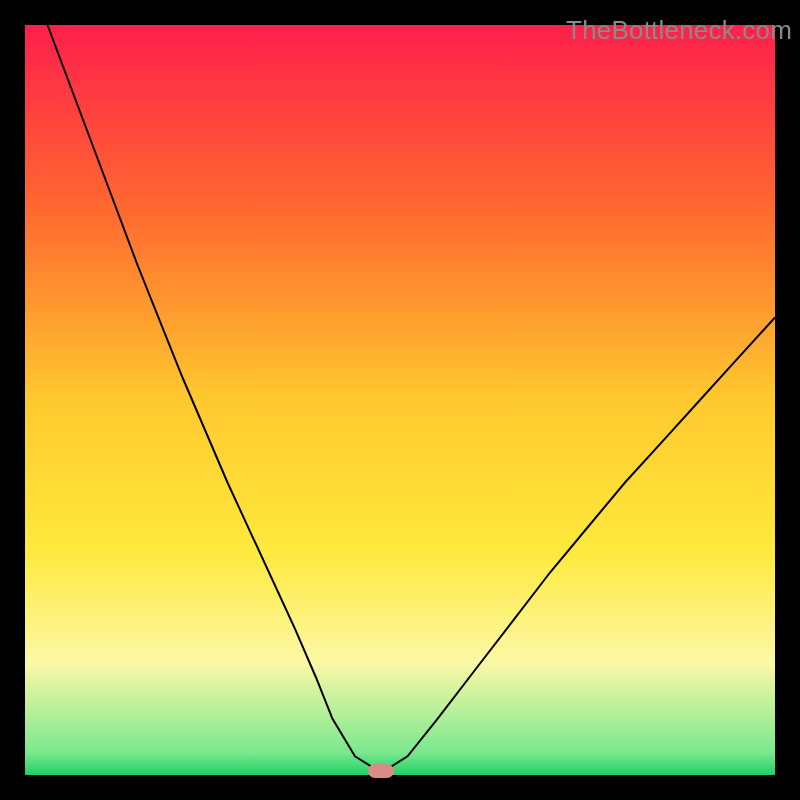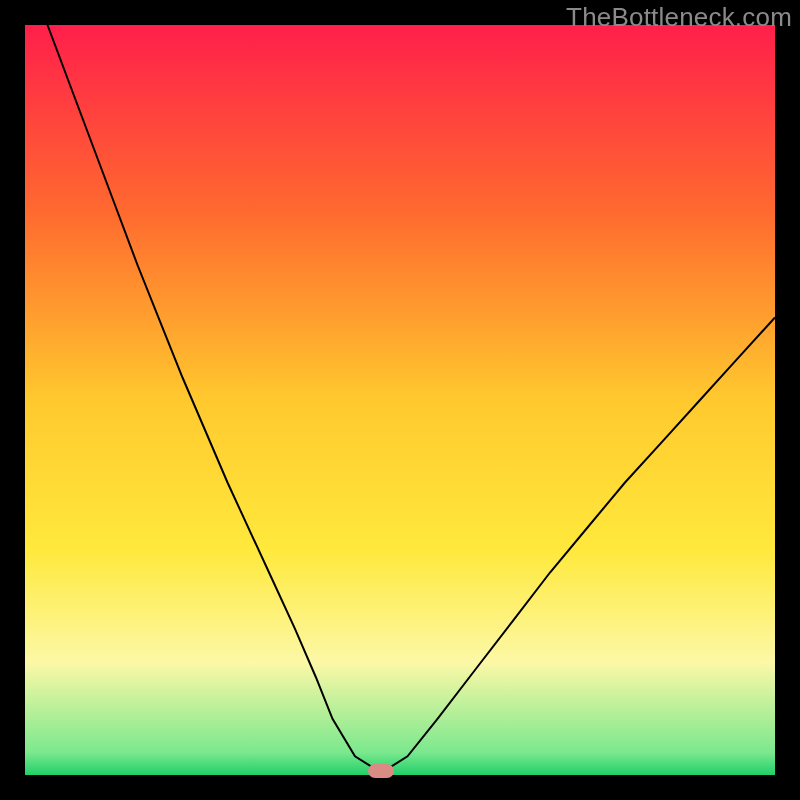--- a/index.html
+++ b/index.html
@@ -20,21 +20,21 @@
   }
   .plot-area {
     position: absolute;
     left: 0;
     top: 0;
     width: 750px;
     height: 750px;
   }
   .watermark {
     position: absolute;
-    top: 2px;
+    top: 15px;
     right: 8px;
     font-family: Arial, Helvetica, sans-serif;
     font-size: 26px;
     font-weight: 500;
     color: #8a8a8a;
     letter-spacing: 0.2px;
     user-select: none;
   }
   .marker {
     position: absolute;

